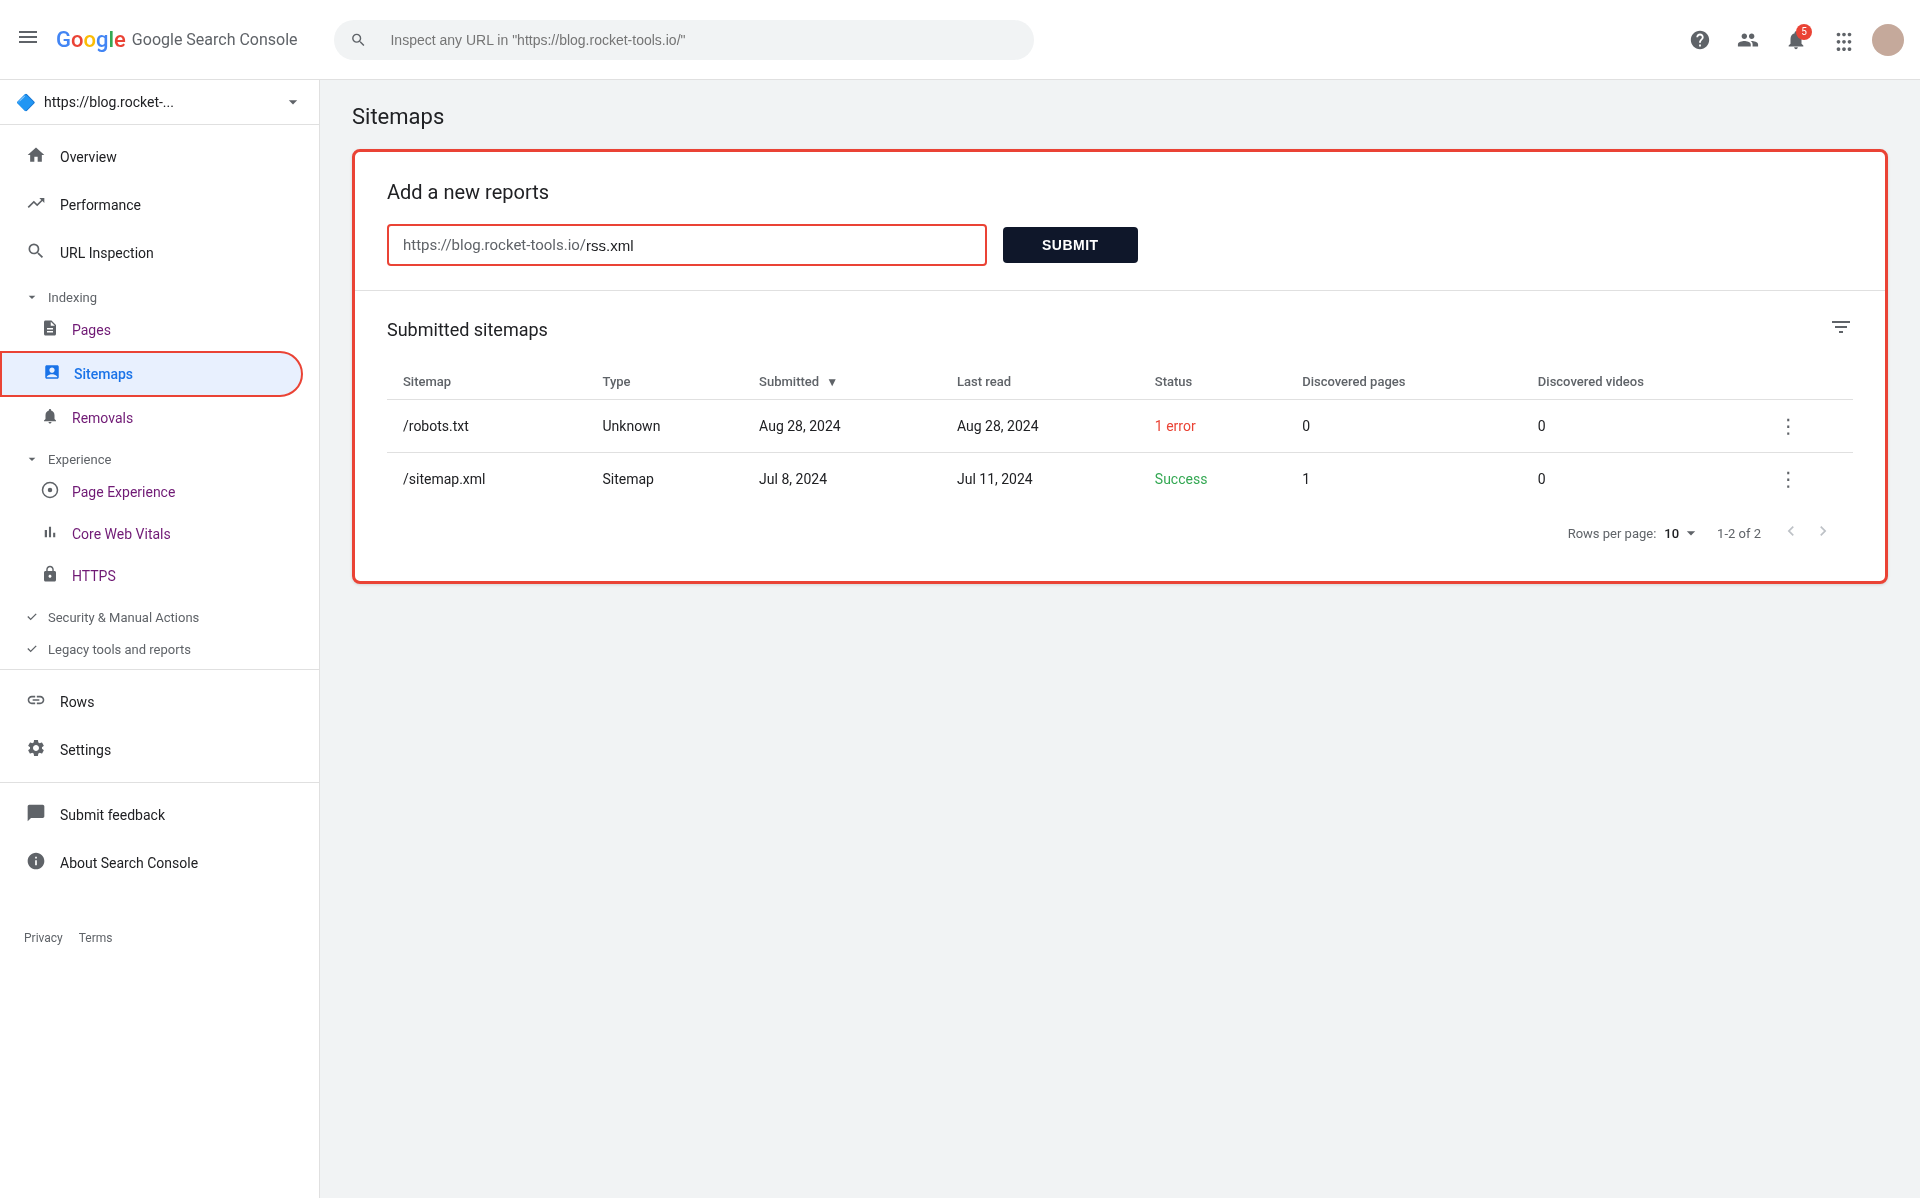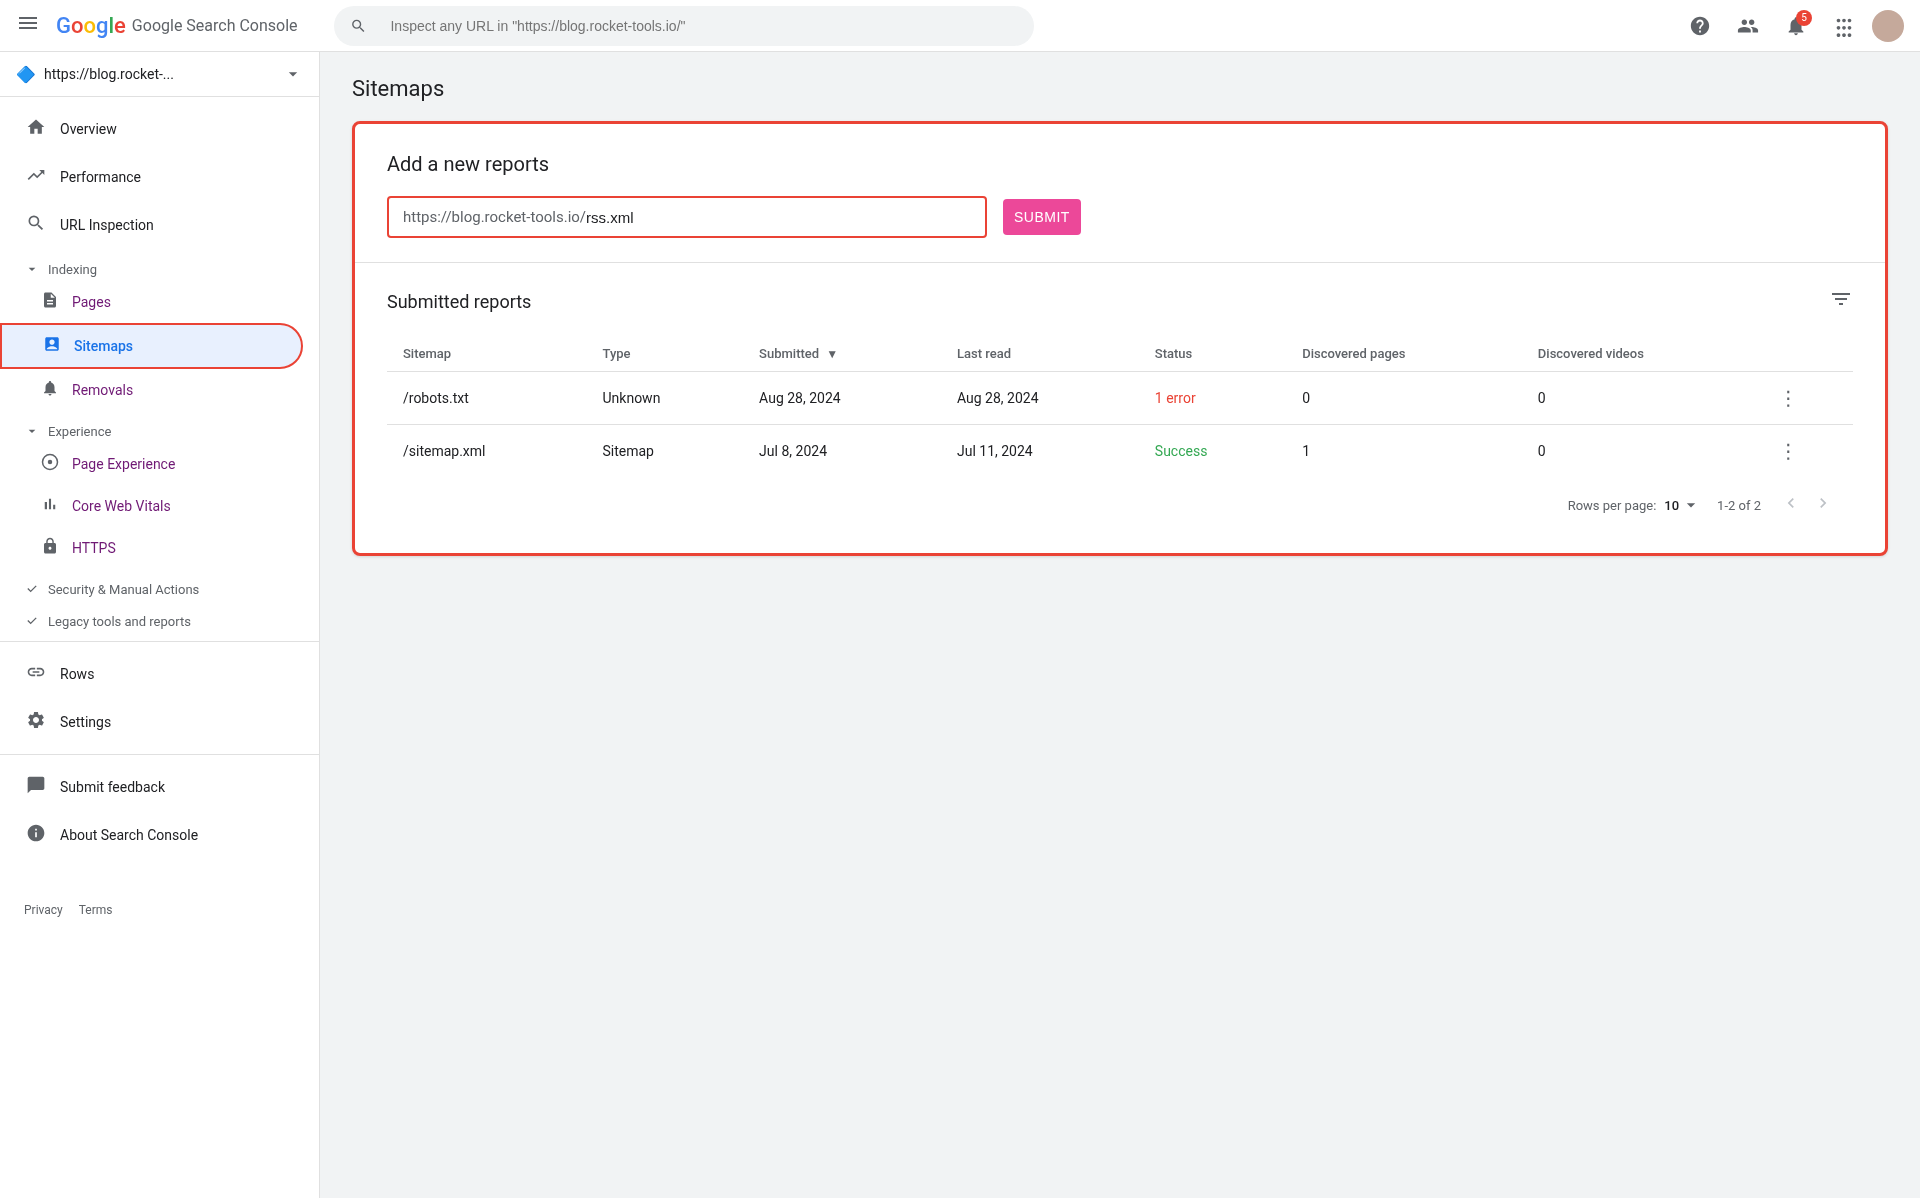--- a/index.html
+++ b/index.html
@@ -1,20 +1,20 @@
 <!DOCTYPE html>
 <html><head>
   <meta charset="utf-8">
   <style>
     * { box-sizing: border-box; margin: 0; padding: 0; }
     body { font-family: 'Roboto', Arial, sans-serif; background: #f1f3f4; display: flex; flex-direction: column; height: 1198px; overflow: hidden; }
 
     
     .topbar {
-      display: flex; align-items: center; background: #fff; height: 52px;
+      display: flex; align-items: center; background: #fff; height: 80px;
       padding: 0 16px; border-bottom: 1px solid #e0e0e0; gap: 16px; flex-shrink: 0;
     }
     .topbar-menu-icon { color: #5f6368; cursor: pointer; font-size: 20px; }
     .topbar-logo { display: flex; align-items: center; gap: 6px; }
     .topbar-logo-text { font-size: 16px; color: #5f6368; font-weight: 400; }
     .topbar-search {
       flex: 1; display: flex; align-items: center; background: #f1f3f4;
       border-radius: 24px; padding: 0 16px; height: 40px; gap: 24px; max-width: 700px; margin-left: 20px;
     }
     .topbar-search input {
@@ -93,22 +93,22 @@
     .sitemap-input-wrapper {
       display: flex; align-items: center; border: 2px solid #ea4335; border-radius: 4px;
       padding: 10px 14px; flex: 1; max-width: 600px;
     }
     .sitemap-input-prefix { font-size: 15px; color: #5f6368; }
     .sitemap-input {
       border: none; outline: none; font-size: 15px; color: #202124;
       font-weight: 500; flex: 1; background: transparent;
     }
     .submit-btn {
-      background: #ec4899; color: #fff; border: none; border-radius: 4px;
-      padding: 10px 11px; font-size: 14px; font-weight: 400; cursor: pointer;
+      background: #0f172a; color: #fff; border: none; border-radius: 4px;
+      padding: 10px 39px; font-size: 14px; font-weight: 700; cursor: pointer;
       letter-spacing: 0.5px; text-transform: uppercase;
     }
 
     
     .submitted-section { padding: 24px 32px 16px; }
     .submitted-header {
       display: flex; align-items: center; justify-content: space-between; margin-bottom: 20px;
     }
     .submitted-title { font-size: 18px; color: #202124; font-weight: 400; }
     .filter-icon { color: #5f6368; font-size: 20px; cursor: pointer; }
@@ -377,21 +377,21 @@
           <div class="sitemap-input-wrapper">
             <span class="sitemap-input-prefix">https://blog.rocket-tools.io/</span>
             <input class="sitemap-input" type="text" value="rss.xml" style="">
           </div>
           <button class="submit-btn">SUBMIT</button>
         </div>
       </div>
 
       <div class="submitted-section">
         <div class="submitted-header">
-          <h3 class="submitted-title">Submitted reports</h3>
+          <h3 class="submitted-title">Submitted sitemaps</h3>
           <div class="filter-icon">
             <svg width="24" height="24" viewBox="0 0 24 24" fill="#5f6368">
               <path d="M10 18h4v-2h-4v2zM3 6v2h18V6H3zm3 7h12v-2H6v2z"></path>
             </svg>
           </div>
         </div>
 
         <table class="sitemaps-table">
           <thead>
             <tr>

